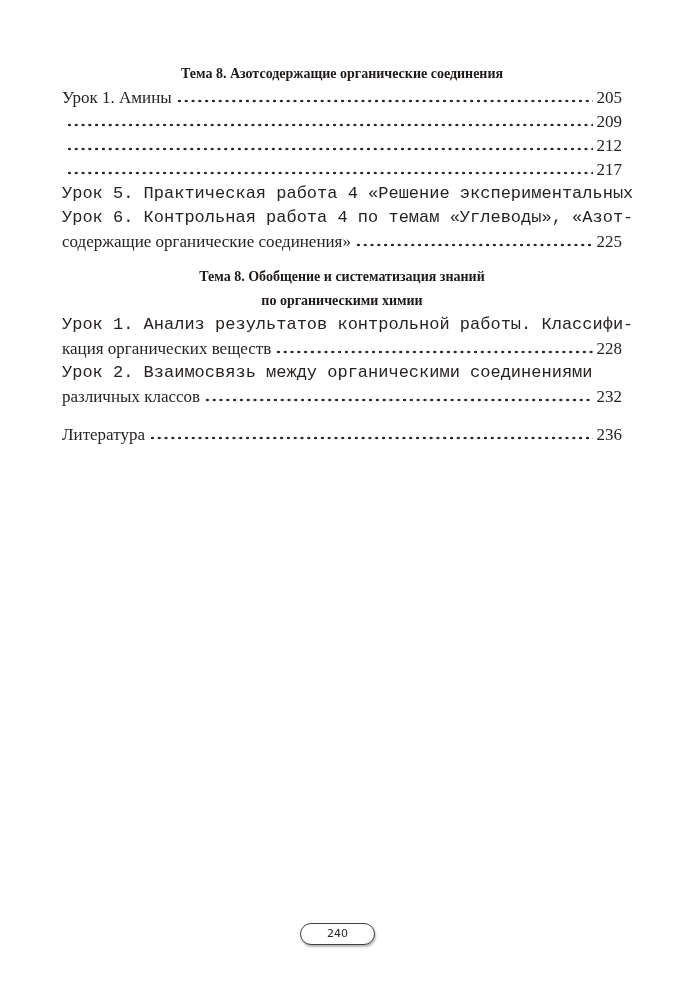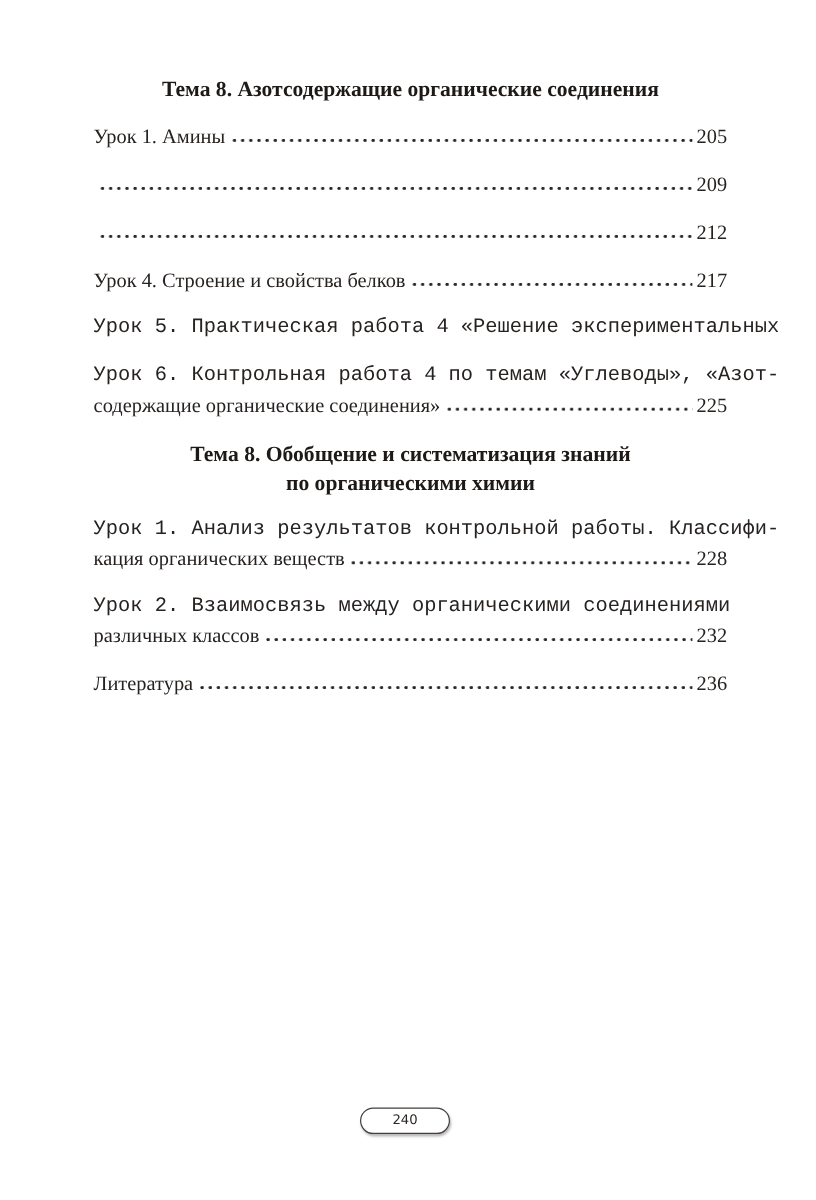--- a/index.html
+++ b/index.html
@@ -19,29 +19,29 @@
     line-height: 24px;
   }
   .content {
     position: absolute;
     top: 62px;
     left: 62px;
     width: 560px;
   }
   .sec-title {
     margin: 0;
-    font-size: 18px;
+    font-size: 14px;
     font-weight: bold;
     text-align: center;
     line-height: 24px;
     color: #1d1917;
   }
   .sec-title div { line-height: 24px; }
   #section-9 { margin-top: 11px; }
-  .entry { margin: 16px; }
+  .entry { margin: 0; }
   .wrap-line {
     white-space: nowrap;
     line-height: 24px;
     font-family: Liberation Mono, monospace;
   }
   .row {
     display: flex;
     align-items: baseline;
     line-height: 24px;
   }
@@ -101,21 +101,20 @@
         </div>
       </div>
       <div class="entry">
         <div class="row">
           <span class="dots"></span>
           <span class="pg">212</span>
         </div>
       </div>
       <div class="entry">
         <div class="row">
-          <span class="txt">Урок 4. Строение и свойства белков</span>
           <span class="dots"></span>
           <span class="pg">217</span>
         </div>
       </div>
       <div class="entry">
         <div class="wrap-line">Урок 5. Практическая работа 4 «Решение экспериментальных</div>
       </div>
       <div class="entry">
         <div class="wrap-line">Урок 6. Контрольная работа 4 по темам «Углеводы», «Азот-</div>
         <div class="row">

